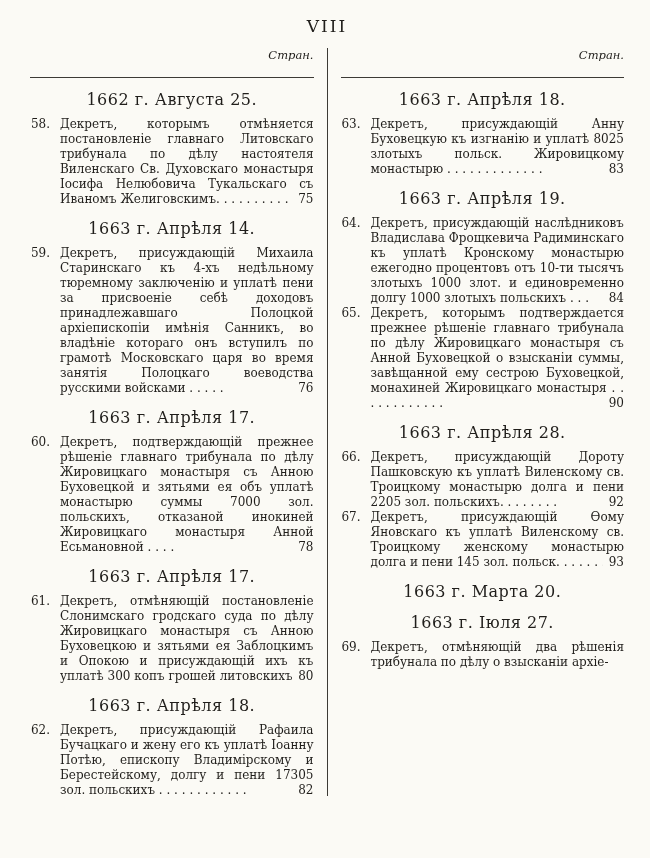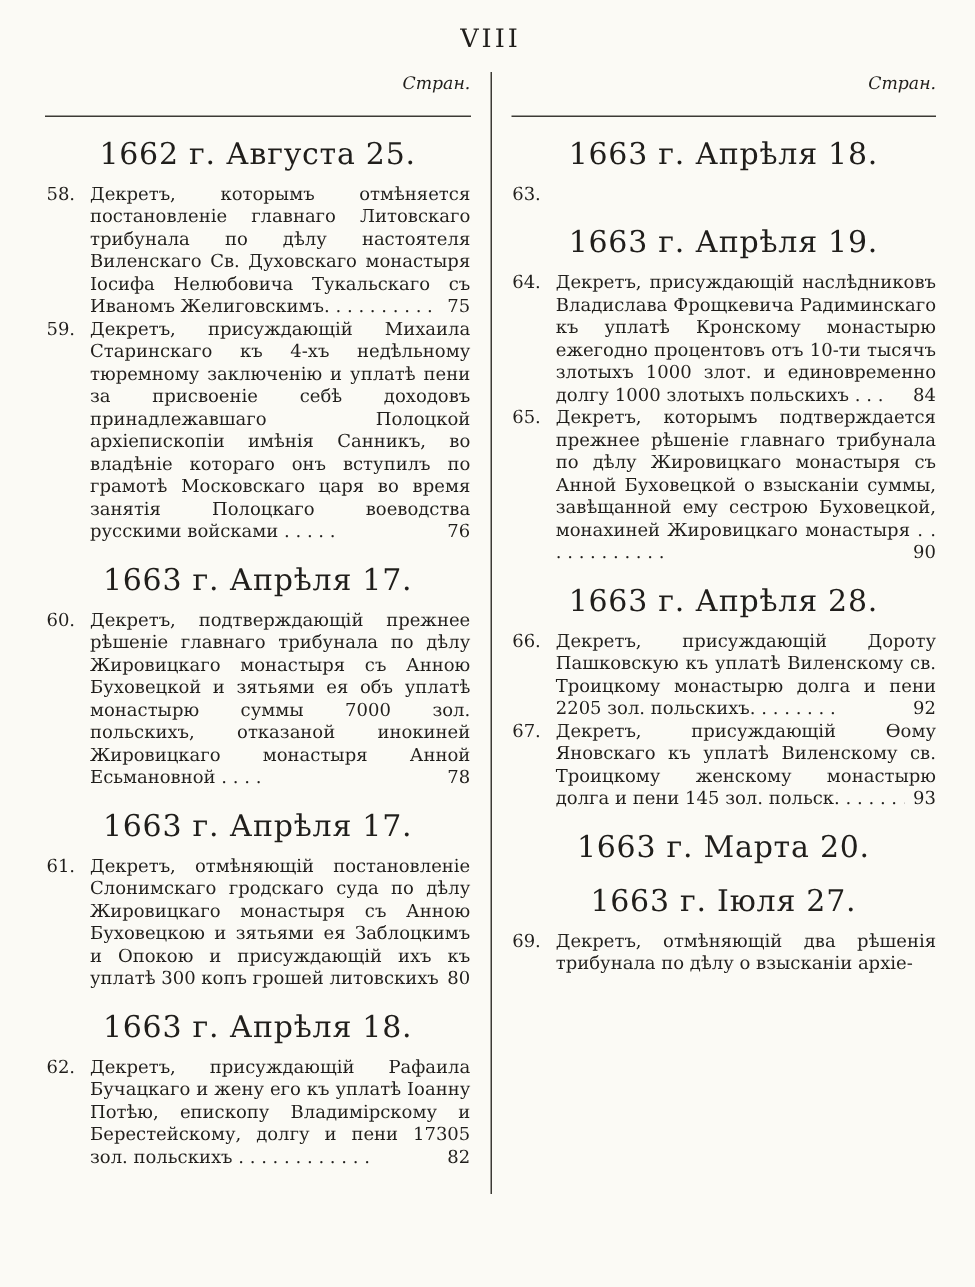--- a/index.html
+++ b/index.html
@@ -40,21 +40,21 @@
   }
   .col-header {
     text-align: right;
     font-style: italic;
     font-size: 11.5px;
     padding-bottom: 15px;
     border-bottom: 1px solid #3c3a35;
   }
   .heading {
     text-align: center;
-    font-size: 20px;
+    font-size: 16px;
     font-weight: normal;
     letter-spacing: 0.5px;
     margin: 12px 0 8px 0;
   }
   .entry {
     display: flex;
     font-size: 12px;
     line-height: 1.25;
   }
   .num {
@@ -94,20 +94,21 @@
           <div class="num">58.</div>
           <div class="body">
             <span>Декретъ, которымъ отмѣняется постановленіе главнаго Литовскаго трибунала по дѣлу настоятеля Виленскаго Св. Духовскаго монастыря Іосифа Нелюбовича Тукальскаго съ Иваномъ Желиговскимъ.</span>
             <span>. . . . . . . . . . .</span>
             <span class="pageno">75</span>
           </div>
         </div>
       </div>
 
       <div class="section">
+        <div class="heading">1663 г. Апрѣля 14.</div>
         <div class="entry">
           <div class="num">59.</div>
           <div class="body">
             <span>Декретъ, присуждающій Михаила Старинскаго къ 4-хъ недѣльному тюремному заключенію и уплатѣ пени за присвоеніе себѣ доходовъ принадлежавшаго Полоцкой архіепископіи имѣнія Санникъ, во владѣніе котораго онъ вступилъ по грамотѣ Московскаго царя во время занятія Полоцкаго воеводства русскими войсками</span>
             <span>. . . . .</span>
             <span class="pageno">76</span>
           </div>
         </div>
       </div>
 
@@ -150,20 +151,25 @@
 
     <div class="divider"></div>
 
     <div class="col right">
       <div class="col-header">Стран.</div>
 
       <div class="section">
         <div class="heading">1663 г. Апрѣля 18.</div>
         <div class="entry">
           <div class="num">63.</div>
+          <div class="body">
+            <span>Декретъ, присуждающій Анну Буховецкую къ изгнанію и уплатѣ 8025 злотыхъ польск. Жировицкому монастырю</span>
+            <span>. . . . . . . . . . . . .</span>
+            <span class="pageno">83</span>
+          </div>
         </div>
       </div>
 
       <div class="section">
         <div class="heading">1663 г. Апрѣля 19.</div>
         <div class="entry">
           <div class="num">64.</div>
           <div class="body">
             <span>Декретъ, присуждающій наслѣдниковъ Владислава Фрощкевича Радиминскаго къ уплатѣ Кронскому монастырю ежегодно процентовъ отъ 10-ти тысячъ злотыхъ 1000 злот. и единовременно долгу 1000 злотыхъ польскихъ</span>
             <span>. . .</span>

